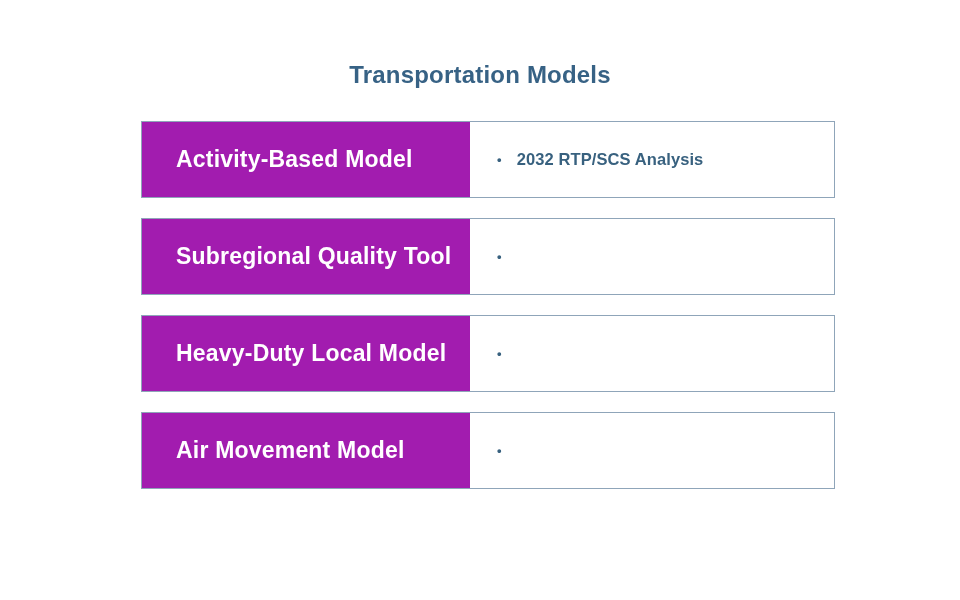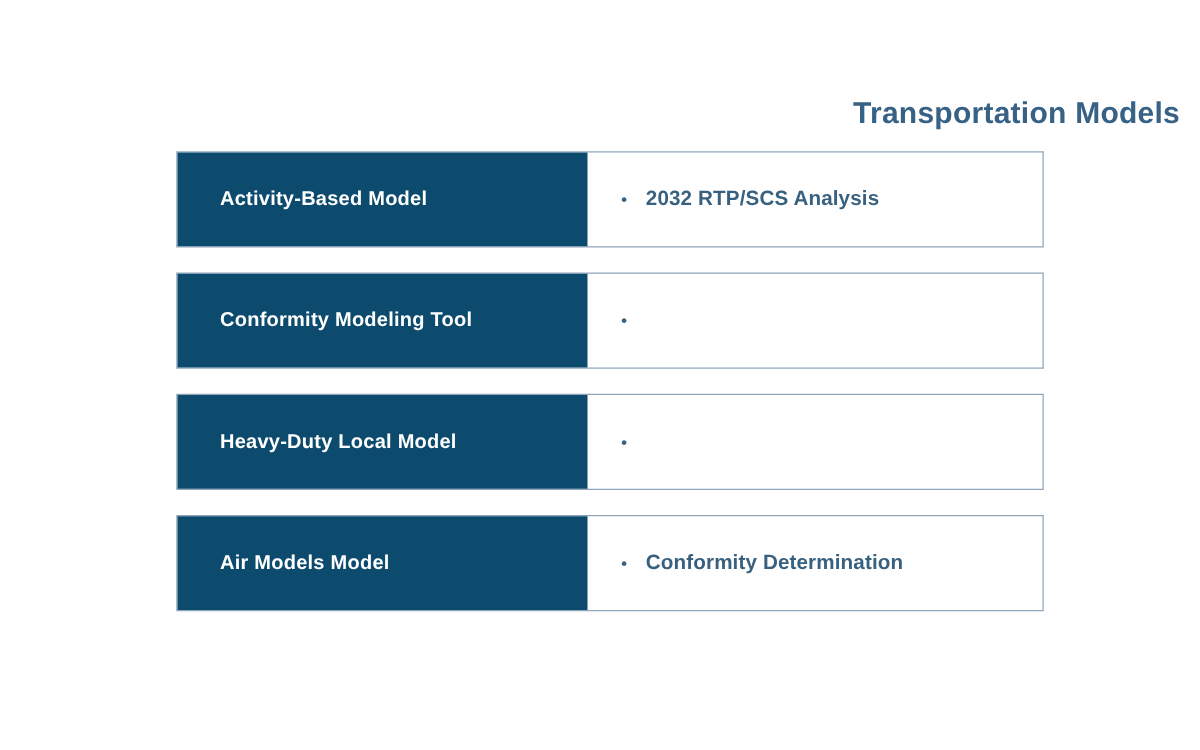--- a/index.html
+++ b/index.html
@@ -15,22 +15,22 @@
     position: relative;
     width: 960px;
     height: 600px;
     background: #FFFFFF;
   }
   .title {
     position: absolute;
     top: 61px;
     left: 0;
     right: 0;
-    margin: 16px;
-    text-align: right;
+    margin: 0;
+    text-align: center;
     font-size: 24px;
     font-weight: 700;
     color: #376285;
     letter-spacing: 0.2px;
   }
   .rows {
     position: absolute;
     left: 141px;
     top: 121px;
     width: 694px;
@@ -39,28 +39,28 @@
     display: flex;
     align-items: stretch;
     height: 77px;
     margin-bottom: 20px;
     border: 1.5px solid #8FA5B9;
     box-sizing: border-box;
     background: #FFFFFF;
   }
   .cell-label {
     flex: 0 0 328px;
-    background: #0c4a6e;
+    background: #a21caf;
     display: flex;
     align-items: center;
     padding-left: 34px;
     box-sizing: border-box;
     color: #FFFFFF;
     font-weight: 700;
-    font-size: 16px;
+    font-size: 23px;
     letter-spacing: 0.2px;
   }
   .cell-detail {
     flex: 1;
     display: flex;
     align-items: center;
     padding-left: 27px;
     color: #38617F;
     font-weight: 700;
     font-size: 16.5px;
@@ -87,40 +87,39 @@
         <span>Activity-Based Model</span>
       </div>
       <div class="cell-detail">
         <span class="bullet">•</span>
         <span>2032 RTP/SCS Analysis</span>
       </div>
     </div>
 
     <div class="row">
       <div class="cell-label">
-        <span>Conformity Modeling Tool</span>
+        <span>Subregional Quality Tool</span>
       </div>
       <div class="cell-detail">
         <span class="bullet">•</span>
       </div>
     </div>
 
     <div class="row">
       <div class="cell-label">
         <span>Heavy-Duty Local Model</span>
       </div>
       <div class="cell-detail">
         <span class="bullet">•</span>
       </div>
     </div>
 
     <div class="row">
       <div class="cell-label">
-        <span>Air Models Model</span>
+        <span>Air Movement Model</span>
       </div>
       <div class="cell-detail">
         <span class="bullet">•</span>
-        <span>Conformity Determination</span>
       </div>
     </div>
 
   </div>
 </div>
 
 </body></html>

